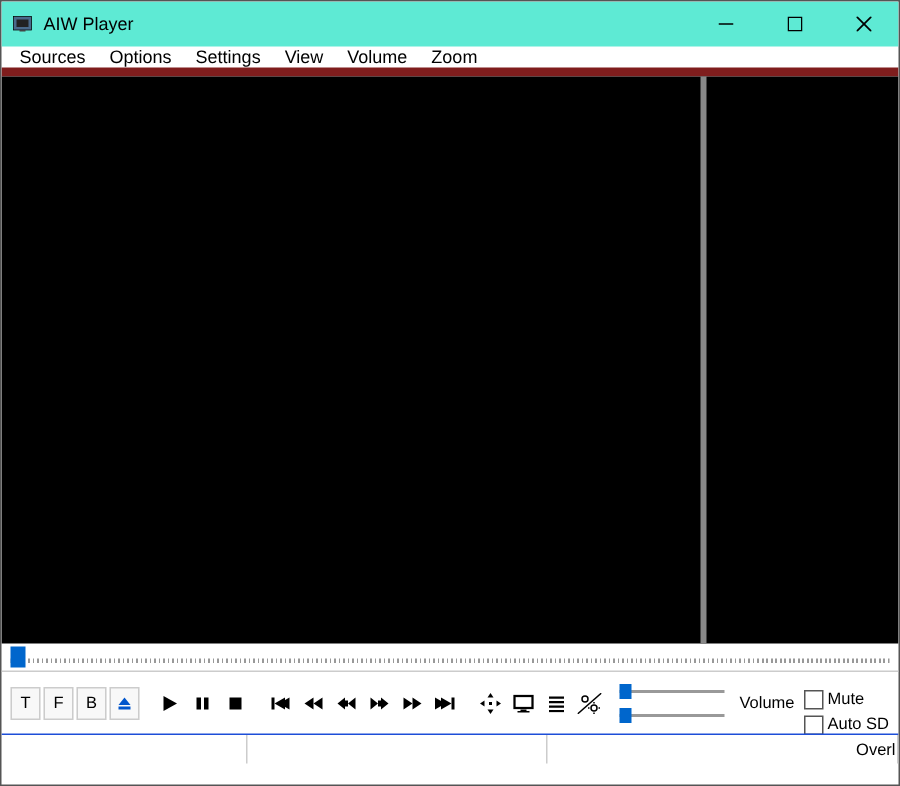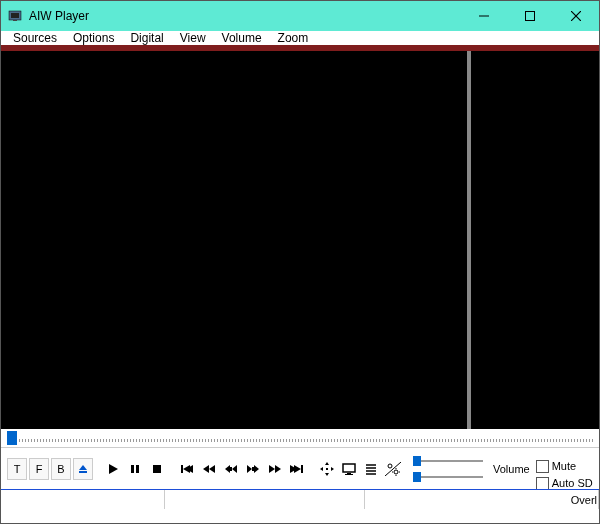--- a/index.html
+++ b/index.html
@@ -61,21 +61,21 @@
           <line x1="0" y1="0" x2="10" y2="10" stroke="#000" stroke-width="1.2"></line>
           <line x1="10" y1="0" x2="0" y2="10" stroke="#000" stroke-width="1.2"></line>
         </svg>
       </div>
   </div>
 </div>
 
 <div class="menubar">
   <span class="menu-item">Sources</span>
   <span class="menu-item">Options</span>
-  <span class="menu-item">Digital</span>
+  <span class="menu-item">Settings</span>
   <span class="menu-item">View</span>
   <span class="menu-item">Volume</span>
   <span class="menu-item">Zoom</span>
 </div>
 
 <div class="video-area">
   <div class="video-divider"></div>
 </div>
 
 <div class="seekbar">

